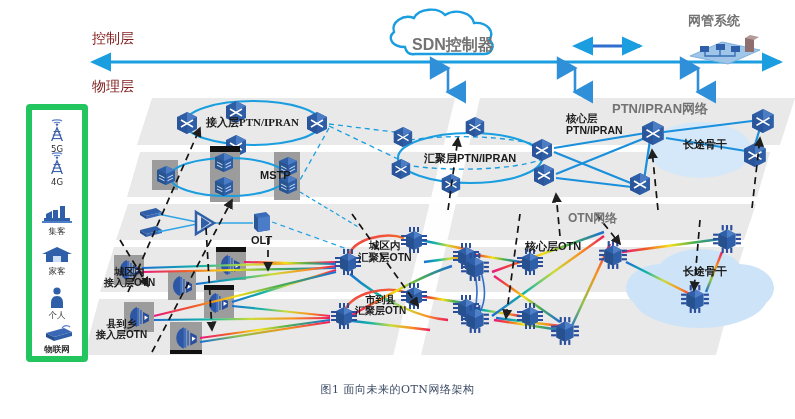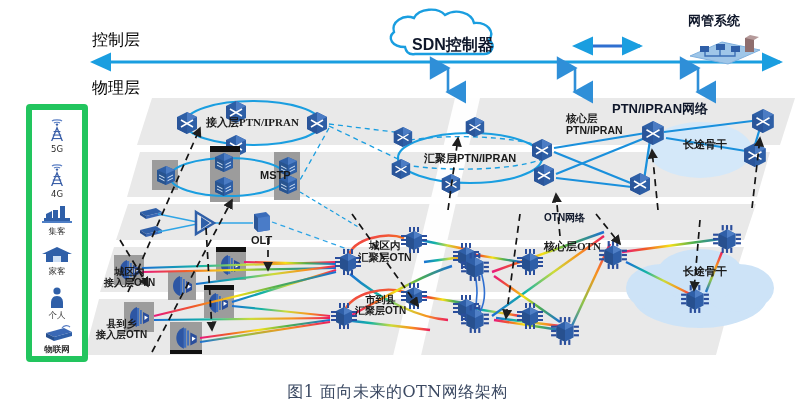--- a/index.html
+++ b/index.html
@@ -3,32 +3,32 @@
 <meta charset="utf-8">
 <style>
   html,body{margin:0;padding:0;background:#ffffff;}
   body{width:795px;height:419px;position:relative;overflow:hidden;
        font-family:"Liberation Sans","DejaVu Sans",sans-serif;}
   #stage{position:absolute;left:0;top:0;width:795px;height:419px;}
   svg#diagram{position:absolute;left:0;top:0;width:795px;height:419px;}
 
   .lbl{position:absolute;white-space:pre;line-height:1.12;}
   .lbl-dark{color:#1a1a1a;font-weight:bold;}
-  .lbl-blue{color:#0f172a;font-weight:bold;}
-  .layer-title{position:absolute;color:#000000;font-weight:normal;font-size:16px;}
+  .lbl-blue{color:#737373;font-weight:bold;}
+  .layer-title{position:absolute;color:#7f1d1d;font-weight:normal;font-size:14px;}
 
   .legend-box{position:absolute;left:26px;top:104px;width:50px;height:246px;
     background:#ffffff;border:6px solid #22c55e;border-radius:4px;}
   .legend-item{position:absolute;left:0;width:50px;text-align:center;}
   .legend-item .cap{display:block;font-size:8.5px;color:#2b2b2b;margin-top:0px;
     font-family:"DejaVu Sans",sans-serif;}
   .legend-item svg{display:block;margin:0 auto;}
 
   .caption{position:absolute;left:0;top:382px;width:795px;text-align:center;
-    font-size:16px;color:#3c4a63;font-family:"DejaVu Serif",serif;letter-spacing:.5px;}
+    font-size:11px;color:#3c4a63;font-family:"DejaVu Serif",serif;letter-spacing:.5px;}
 </style>
 </head>
 <body>
 
 <div id="stage">
 
   <svg id="diagram" viewBox="0 0 795 419">
     <defs>
 
       <linearGradient id="wdm1" x1="0" y1="0" x2="1" y2="0">
@@ -392,44 +392,44 @@
 
   <div class="lbl lbl-dark" style="left:251px;top:234px;font-size:11px;">OLT</div>
   <div class="lbl lbl-dark" style="left:104px;top:266px;font-size:10px;text-align:center;">城区内
 接入层OTN</div>
   <div class="lbl lbl-dark" style="left:96px;top:318px;font-size:10px;text-align:center;">县到乡
 接入层OTN</div>
   <div class="lbl lbl-dark" style="left:358px;top:240px;font-size:10.5px;text-align:center;">城区内
 汇聚层OTN</div>
   <div class="lbl lbl-dark" style="left:355px;top:294px;font-size:10px;text-align:center;">市到县
 汇聚层OTN</div>
-  <div class="lbl lbl-dark" style="left:544px;top:240px;font-size:11px;font-family:Liberation Serif, serif;">核心层OTN</div>
+  <div class="lbl lbl-dark" style="left:525px;top:240px;font-size:11px;">核心层OTN</div>
   <div class="lbl lbl-dark" style="left:683px;top:265px;font-size:11px;">长途骨干</div>
-  <div class="lbl lbl-blue" style="left:544px;top:212px;font-size:10px;">OTN网络</div>
+  <div class="lbl lbl-blue" style="left:568px;top:212px;font-size:12px;">OTN网络</div>
 
   <div class="legend-box">
 
     <div class="legend-item" style="top:6px;">
       <svg width="30" height="28" viewBox="0 0 30 28">
         <g stroke="#5b7fc4" stroke-width="1.1" fill="none">
           <path d="M10,5 C11.5,3.5 18.5,3.5 20,5"></path>
             <path d="M12,7 C13,6 17,6 18,7"></path>
         </g>
         <circle cx="15" cy="8.6" r="1.2" fill="#3a5fa8"></circle>
         <g fill="#3a5fa8">
           <polygon points="15,10 21,25 19.6,25 15,13.5 10.4,25 9,25"></polygon>
           <rect x="11.6" y="15" width="6.8" height="1.1"></rect>
           <rect x="10.8" y="18.5" width="8.4" height="1.1"></rect>
           <rect x="10" y="22" width="10" height="1.1"></rect>
         </g>
       </svg>
       <span class="cap">5G</span>
     </div>
 
-    <div class="legend-item" style="top:51px;">
+    <div class="legend-item" style="top:39px;">
       <svg width="30" height="28" viewBox="0 0 30 28">
         <g stroke="#5b7fc4" stroke-width="1.1" fill="none">
           <path d="M10,5 C11.5,3.5 18.5,3.5 20,5"></path>
             <path d="M12,7 C13,6 17,6 18,7"></path>
         </g>
         <circle cx="15" cy="8.6" r="1.2" fill="#3a5fa8"></circle>
         <g fill="#3a5fa8">
           <polygon points="15,10 21,25 19.6,25 15,13.5 10.4,25 9,25"></polygon>
           <rect x="11.6" y="15" width="6.8" height="1.1"></rect>
           <rect x="10.8" y="18.5" width="8.4" height="1.1"></rect>

